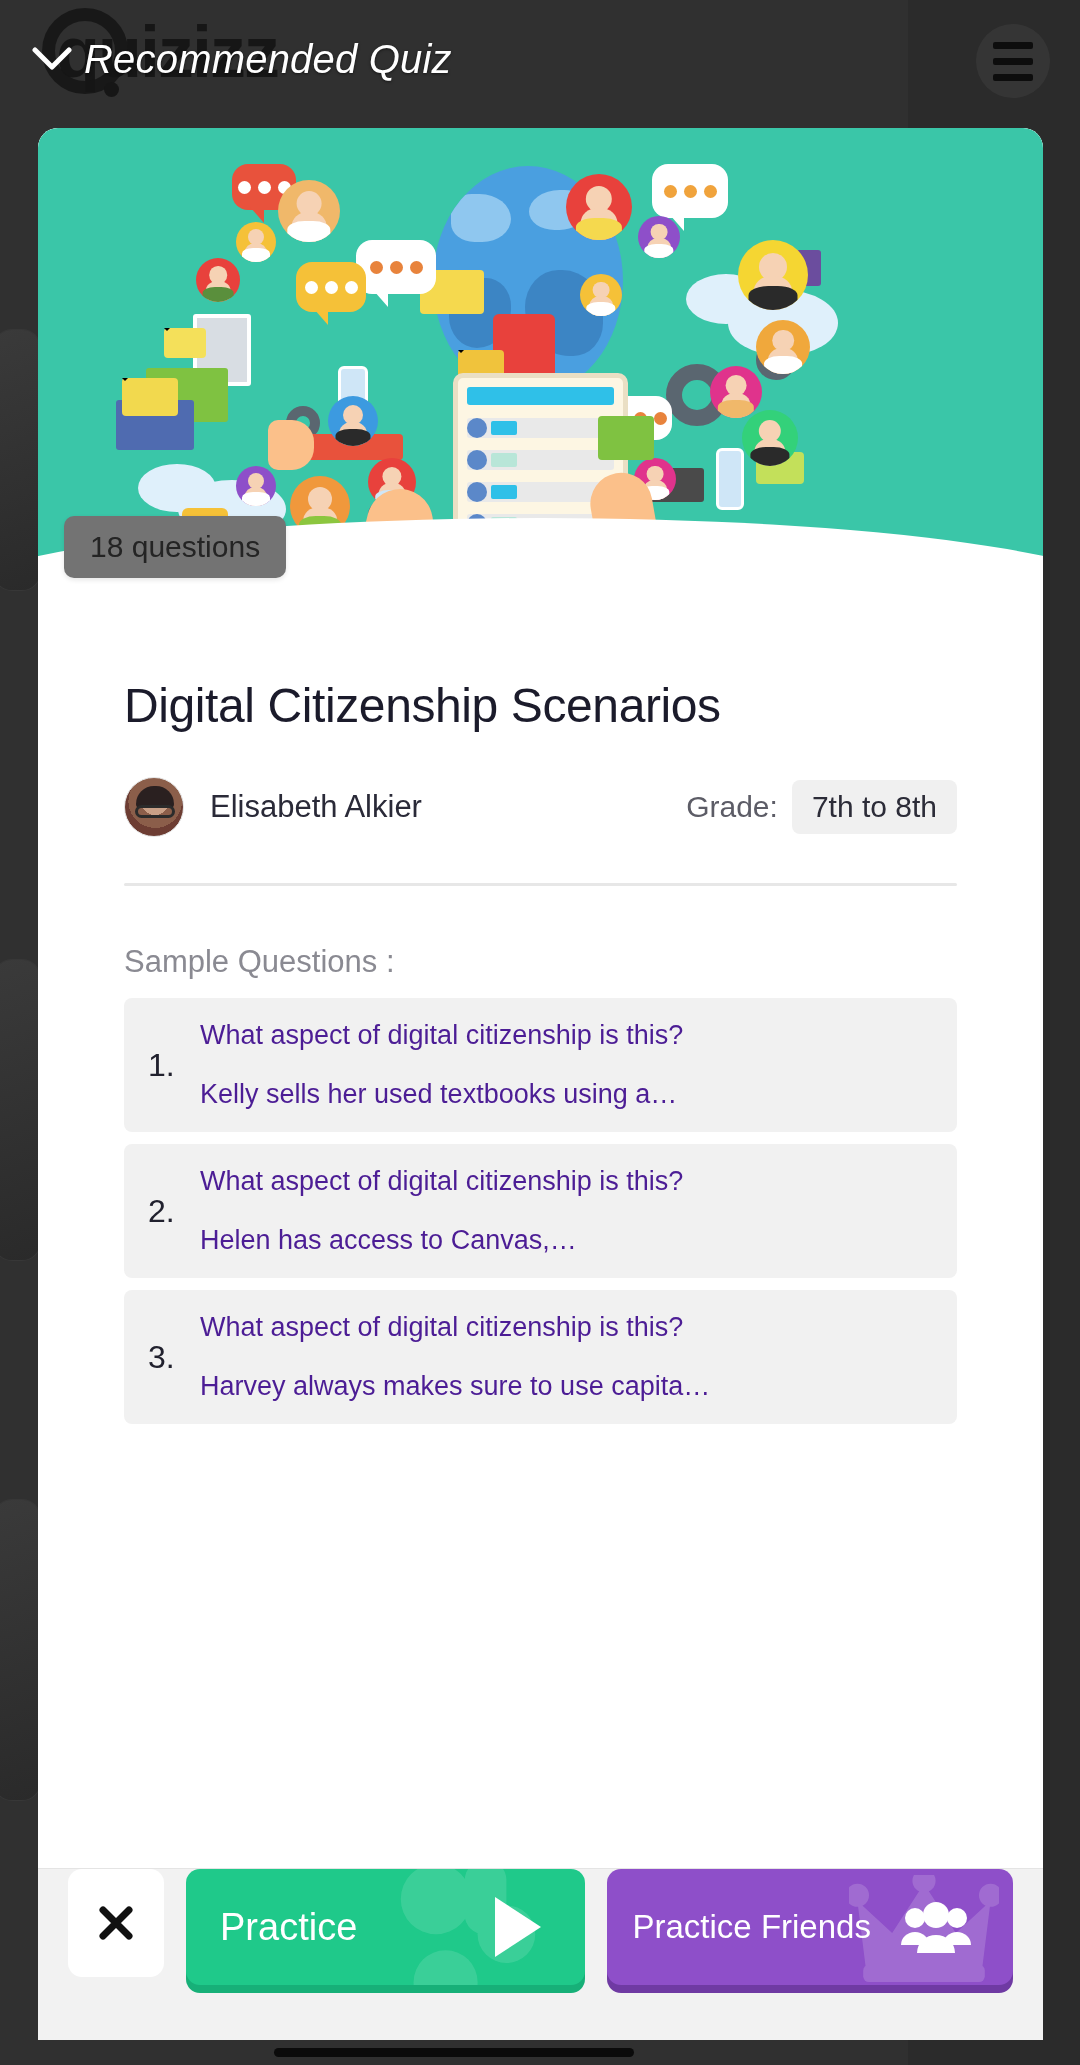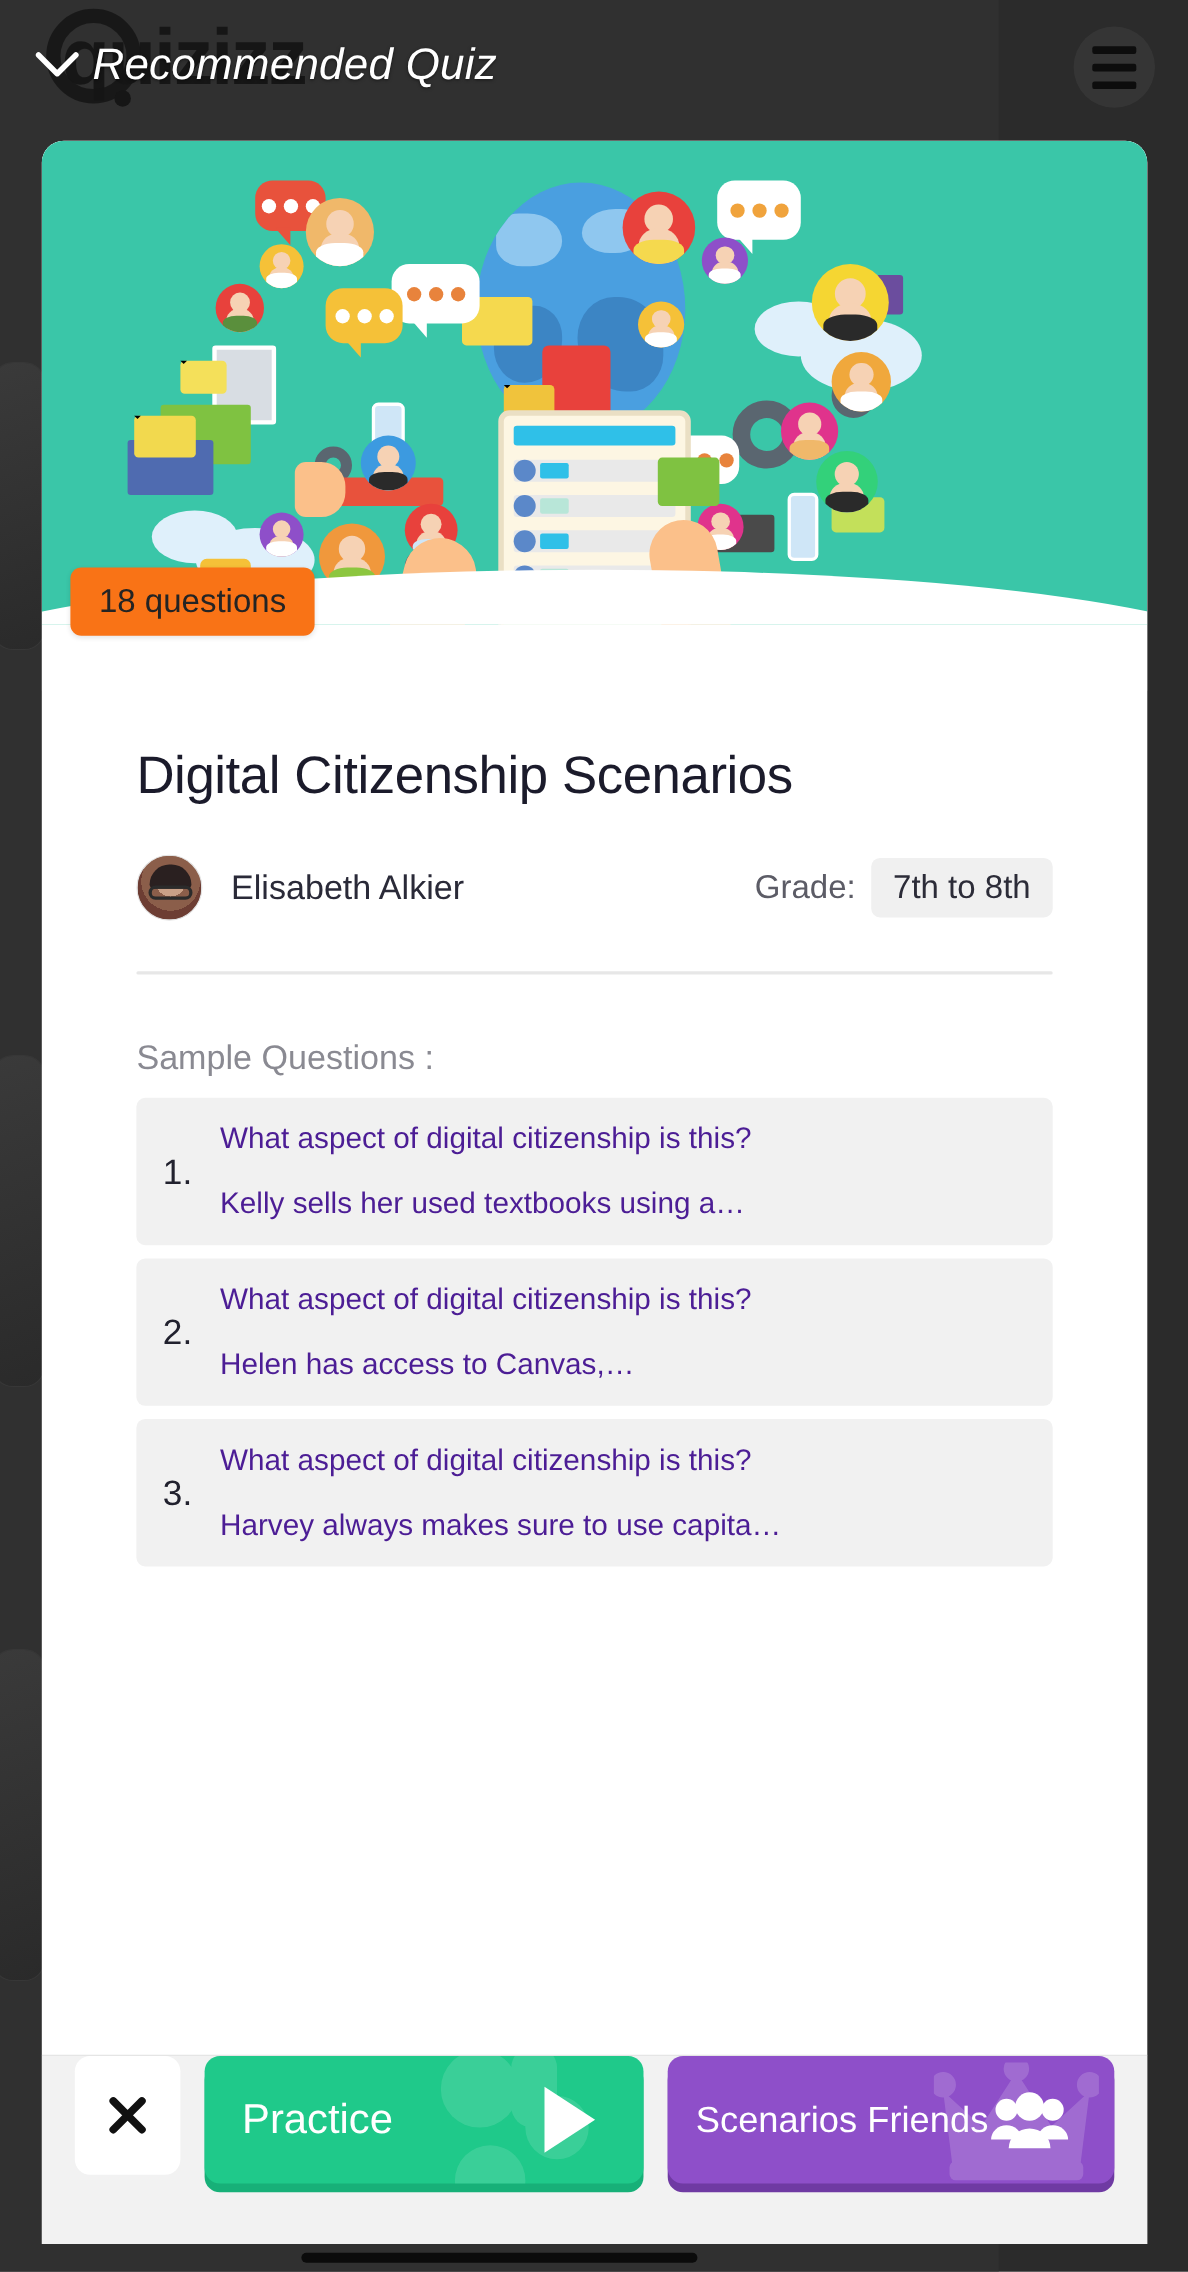--- a/index.html
+++ b/index.html
@@ -135,21 +135,21 @@
   }
   .tablet .bar { position:absolute; left:9px; top:9px; right:9px; height:18px; background:#2fc0e8; border-radius:3px; }
   .tablet .row { position:absolute; left:9px; right:9px; height:20px; background:#e9e9e9; border-radius:3px; }
   .tablet .row .av { position:absolute; left:0; top:0; width:20px; height:20px; border-radius:50%; background:#5b88c9; }
   .tablet .row .tint { position:absolute; left:24px; top:3px; width:26px; height:14px; border-radius:2px; }
 
   .hand { position:absolute; background:#fbc08a; border-radius:40px; }
 
   .qbadge {
     position: absolute; left: 26px; top: 388px;
-    background: #f97316; color: #242424; font-size: 30px;
+    background: #737373; color: #242424; font-size: 30px;
     padding: 14px 26px; border-radius: 10px;
     box-shadow: 0 2px 5px rgba(0,0,0,.10); z-index: 3;
   }
 
   
   .body { padding: 0 86px; flex: 1; display: flex; flex-direction: column; min-height: 0; }
   .quiz-title {
     font-size: 48px; color: #1b1b2b; font-weight: 400;
     margin-top: 50px; letter-spacing: -.4px;
   }
@@ -507,21 +507,21 @@
       </div>
 
       <div class="challenge-btn">
         <svg class="crown-wm" viewBox="0 0 100 76">
           <path d="M10 66 L4 18 L28 40 L50 6 L72 40 L96 18 L90 66 Z" fill="#ffffff"></path>
           <rect x="8" y="62" width="84" height="12" rx="4" fill="#ffffff"></rect>
           <circle cx="4" cy="14" r="8" fill="#ffffff"></circle>
           <circle cx="50" cy="4" r="8" fill="#ffffff"></circle>
           <circle cx="96" cy="14" r="8" fill="#ffffff"></circle>
         </svg>
-        <span class="label">Scenarios Friends</span>
+        <span class="label">Practice Friends</span>
         <svg class="people" width="74" height="56" viewBox="0 0 74 56">
           <circle cx="16" cy="17" r="10" fill="#ffffff"></circle>
           <circle cx="58" cy="17" r="10" fill="#ffffff"></circle>
           <path d="M2 44 a14 13 0 0 1 28 0 Z" fill="#ffffff"></path>
           <path d="M44 44 a14 13 0 0 1 28 0 Z" fill="#ffffff"></path>
           <circle cx="37" cy="14" r="13" fill="#ffffff"></circle>
           <path d="M18 52 a19 18 0 0 1 38 0 Z" fill="#ffffff"></path>
         </svg>
       </div>
     </div>

